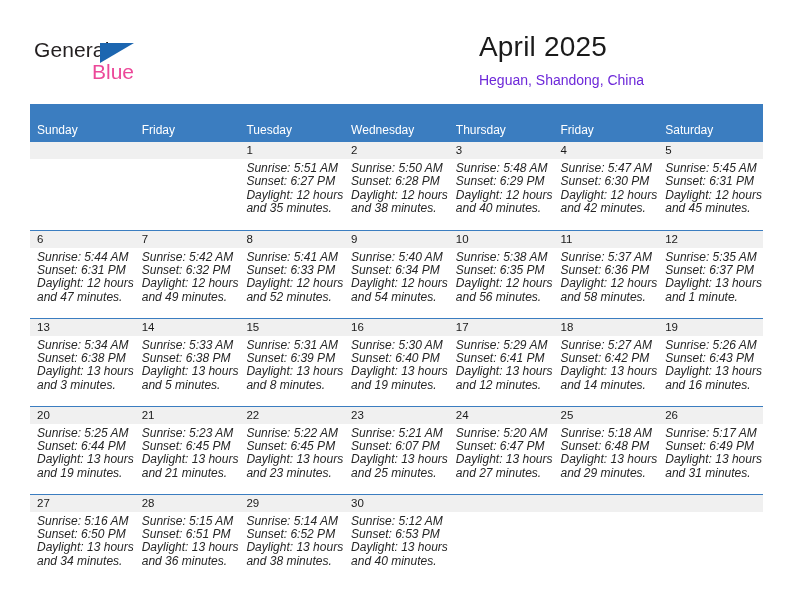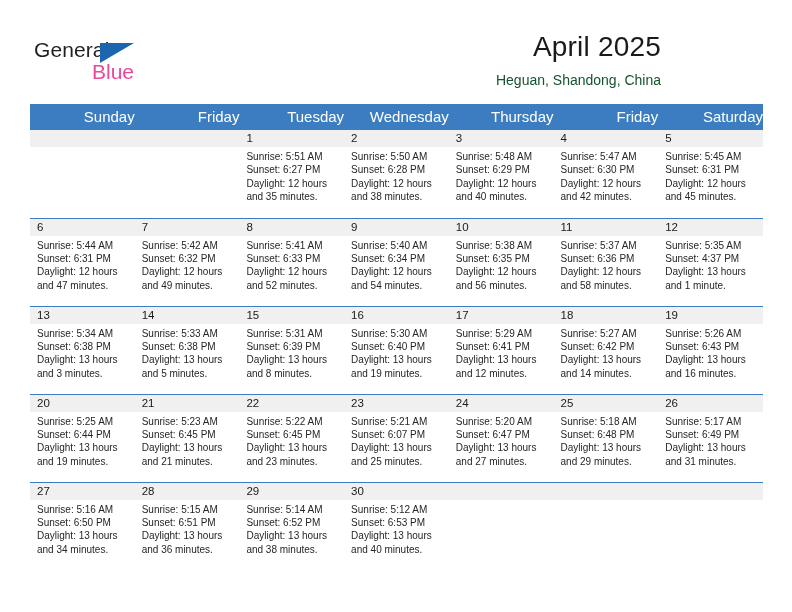--- a/index.html
+++ b/index.html
@@ -55,55 +55,55 @@
     position: absolute;
     left: 58px;
     top: 22px;
     font-size: 21px;
     color: #ec4899;
     font-family: "Liberation Sans", sans-serif;
   }
 
   .title-block {
     position: absolute;
-    right: 27px;
+    right: 44px;
     top: 30px;
-    text-align: right;
+    text-align: left;
   }
   .cal-title {
     font-size: 28px;
     color: #1a1a1a;
     font-weight: normal;
     line-height: 34px;
     letter-spacing: 0.2px;
   }
   .cal-sub {
     font-size: 14px;
-    color: #14532d;
+    color: #6d28d9;
     line-height: 20px;
     margin-top: 6px;
   }
 
   
   .cal {
     position: absolute;
     left: 30px;
     top: 104px;
     width: 733px;
     border-collapse: collapse;
     table-layout: fixed;
   }
 
   .cal th {
     background: #3b7dc0;
     color: #ffffff;
-    font-size: 15px;
+    font-size: 12px;
     font-weight: normal;
-    text-align: right;
-    padding: 4px 0 5px 7px;
+    text-align: left;
+    padding: 19px 0 5px 7px;
     height: 20px;
     border: none;
   }
 
   .cal td {
     width: 104.71px;
     vertical-align: top;
     padding: 0;
     border: none;
     border-top: 1px solid #3b7dc0;
@@ -118,23 +118,24 @@
     height: 17px;
     line-height: 17px;
     font-size: 11.5px;
     color: #1a1a1a;
     padding-left: 7px;
   }
   td.empty .daynum { background: #f0f0f0; color: transparent; }
 
   .info {
     padding: 3px 5px 0 7px;
-    font-size: 10px;
+    font-size: 12px;
     line-height: 13.4px;
     color: #262626;
+    font-style: italic;
   }
   .info div { white-space: nowrap; }
 </style>
 </head>
 <body>
 
 <div class="page">
 
   <div class="top">
 
@@ -269,21 +270,21 @@
               <div>Sunrise: 5:37 AM</div>
               <div>Sunset: 6:36 PM</div>
               <div>Daylight: 12 hours</div>
               <div>and 58 minutes.</div>
             </div>
           </td>
           <td>
             <span class="daynum">12</span>
             <div class="info">
               <div>Sunrise: 5:35 AM</div>
-              <div>Sunset: 4:37 PM</div>
+              <div>Sunset: 6:37 PM</div>
               <div>Daylight: 13 hours</div>
               <div>and 1 minute.</div>
             </div>
           </td>
         </tr>
         <tr class="week">
           <td>
             <span class="daynum">13</span>
             <div class="info">
               <div>Sunrise: 5:34 AM</div>

